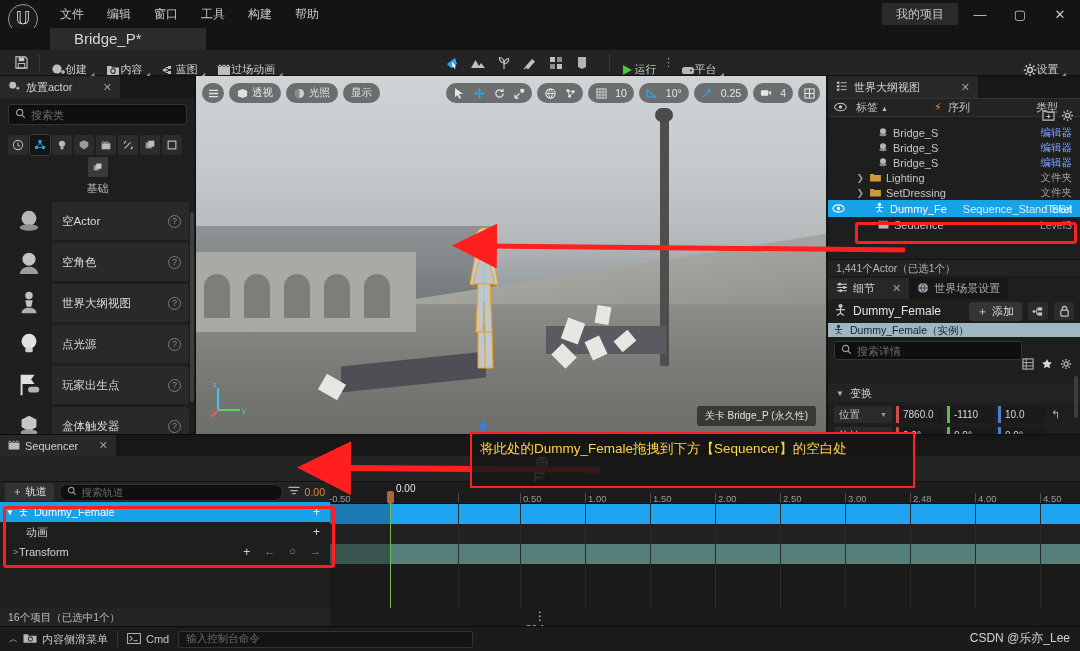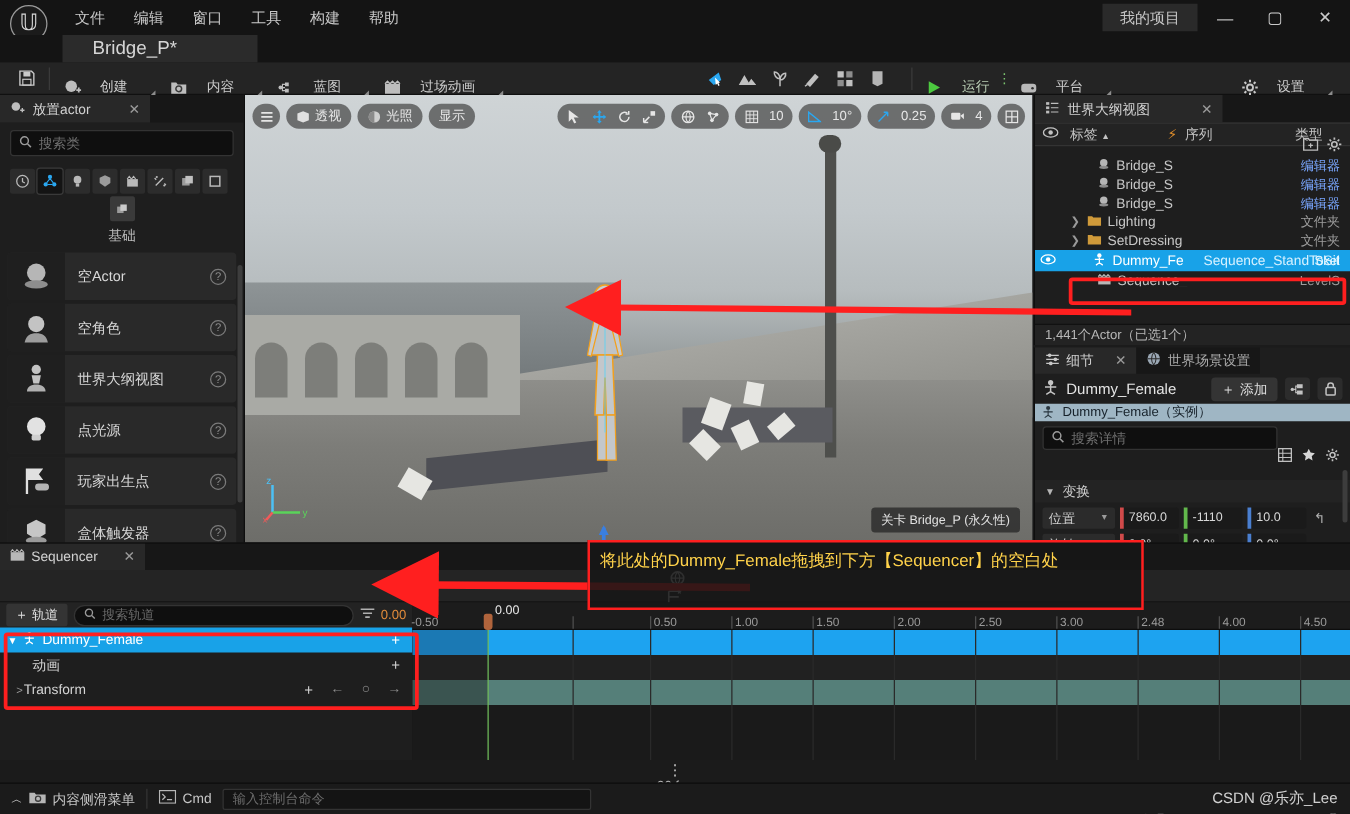--- a/index.html
+++ b/index.html
@@ -27,21 +27,21 @@
 
   
   .tabstrip { position:absolute; left:0; top:28px; width:1080px; height:22px; background:#141414; }
   .lvl-tab { position:absolute; left:50px; top:0; width:156px; height:22px; background:#2b2b2b;
              color:#d6d6d6; font-size:15px; line-height:22px; padding-left:24px; }
 
   
   .maintoolbar { position:absolute; left:0; top:50px; width:1080px; height:26px; background:#242424;
                  display:flex; align-items:center; border-bottom:1px solid #101010; }
   .tb-sep { width:1px; height:18px; background:#3a3a3a; margin:0 5px; }
-  .tb-btn { display:flex; align-items:center; gap:15px; padding:2px 6px; color:#cccccc; font-size:11px; height:22px;margin-top:14px; }
+  .tb-btn { display:flex; align-items:center; gap:0; padding:2px 6px; color:#cccccc; font-size:11px; height:22px;margin-top:14px; }
   .tb-ic { width:14px; height:14px; display:inline-block; position:relative; }
   .caret { font-size:7px; color:#8d8d8d; margin-left:2px; align-self:flex-end; }
   .tb-icon-only { width:26px; height:22px; display:flex; align-items:center; justify-content:center; }
 
   
   .leftpanel { position:absolute; left:0; top:76px; width:196px; height:358px; background:#1e1e1e;
                border-right:1px solid #0e0e0e; }
   .ptab { height:22px; background:#282828; display:flex; align-items:center; gap:6px; padding:0 8px;
           font-size:11px; color:#d2d2d2; width:120px; }
   .ptab-x { margin-left:auto; color:#9b9b9b; font-size:11px; }
@@ -1110,20 +1110,21 @@
         <span style="width:13px;color:#9a9a9a;font-size:9px;padding-left:7px">&gt;</span>
         <span>Transform</span>
         <span style="margin-left:auto;display:flex;gap:14px;padding-right:9px;color:#8e8e8e">
           <span style="color:#d4d4d4;font-size:12px">+</span>
           <span>←</span>
           <span>○</span>
           <span>→</span>
         </span>
       </div>
     </div>
+    <div class="sq-itemcount">16个项目（已选中1个）</div>
 
     <div class="sq-timeline">
       <div class="ruler">
         <div class="ticklbl" style="left:-4px">-0.50</div>
         <div class="tick" style="left:128px"></div>
         <div class="tick" style="left:190px"></div>
           <div class="ticklbl" style="left:190px">0.50</div>
         <div class="tick" style="left:255px"></div>
           <div class="ticklbl" style="left:255px">1.00</div>
         <div class="tick" style="left:320px"></div>

